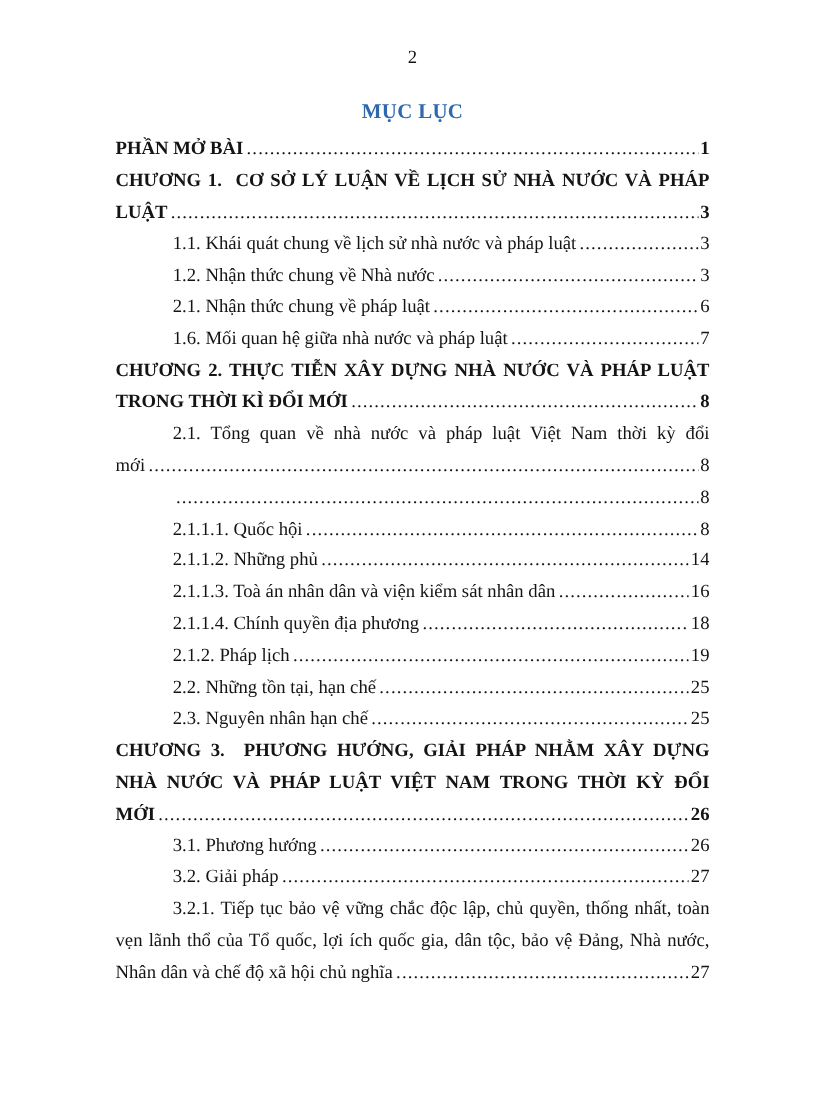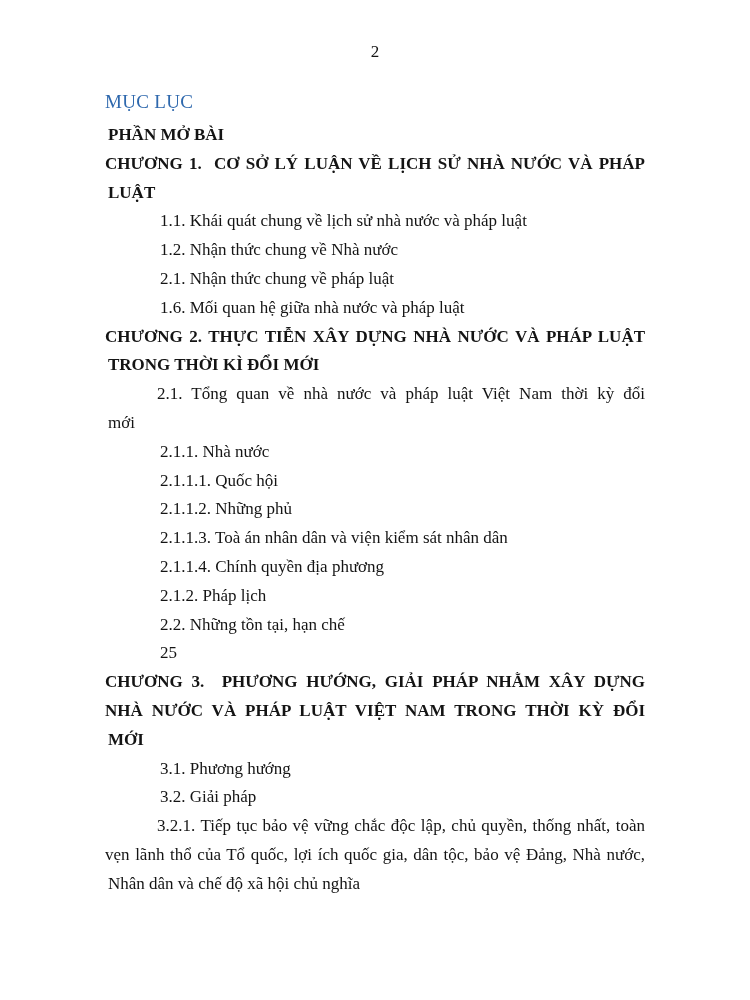--- a/index.html
+++ b/index.html
@@ -21,42 +21,41 @@
     padding: 38px 105px 0 105px;
     background: #ffffff;
   }
   .page-number {
     text-align: center;
     font-size: 17px;
     line-height: 28px;
     margin-bottom: 21px;
   }
   .toc-title {
-    text-align: left;
-    font-weight: normal;
+    text-align: center;
+    font-weight: bold;
     font-size: 19px;
     line-height: 29px;
     margin-bottom: 5px;
     letter-spacing: 0.3px;
   }
   .toc-list {
     width: 100%;
   }
   .toc-row {
     font-size: 17px;
     line-height: 28.8px;
     height: 28.8px;
     overflow: hidden;
   }
   .toc-row.bold { font-weight: bold; }
   .toc-row.indent { padding-left: 52px; }
   .toc-row.leader {
     display: flex;
     align-items: baseline;
-    flex-direction: column;
   }
   .toc-row.leader .t {
     flex: 0 0 auto;
     white-space: nowrap;
   }
   .toc-row.leader .dots {
     flex: 1 1 auto;
     overflow: hidden;
     white-space: nowrap;
     min-width: 10px;
@@ -121,21 +120,20 @@
         <span class="dots"></span>
         <span class="pg">8</span>
       </div>
       <div class="toc-row indent justify">2.1. Tổng quan về nhà nước và pháp luật Việt Nam thời kỳ đổi</div>
       <div class="toc-row leader">
         <span class="t">mới</span>
         <span class="dots"></span>
         <span class="pg">8</span>
       </div>
       <div class="toc-row indent leader">
-        <span class="t">2.1.1. Nhà nước</span>
         <span class="dots"></span>
         <span class="pg">8</span>
       </div>
       <div class="toc-row indent leader">
         <span class="t">2.1.1.1. Quốc hội</span>
         <span class="dots"></span>
         <span class="pg">8</span>
       </div>
       <div class="toc-row indent leader">
         <span class="t">2.1.1.2. Những phủ</span>
@@ -156,20 +154,21 @@
         <span class="t">2.1.2. Pháp lịch</span>
         <span class="dots"></span>
         <span class="pg">19</span>
       </div>
       <div class="toc-row indent leader">
         <span class="t">2.2. Những tồn tại, hạn chế</span>
         <span class="dots"></span>
         <span class="pg">25</span>
       </div>
       <div class="toc-row indent leader">
+        <span class="t">2.3. Nguyên nhân hạn chế</span>
         <span class="dots"></span>
         <span class="pg">25</span>
       </div>
       <div class="toc-row bold justify">CHƯƠNG 3.&nbsp; PHƯƠNG HƯỚNG, GIẢI PHÁP NHẰM XÂY DỰNG</div>
       <div class="toc-row bold justify">NHÀ NƯỚC VÀ PHÁP LUẬT VIỆT NAM TRONG THỜI KỲ ĐỔI</div>
       <div class="toc-row bold leader">
         <span class="t">MỚI</span>
         <span class="dots"></span>
         <span class="pg">26</span>
       </div>

